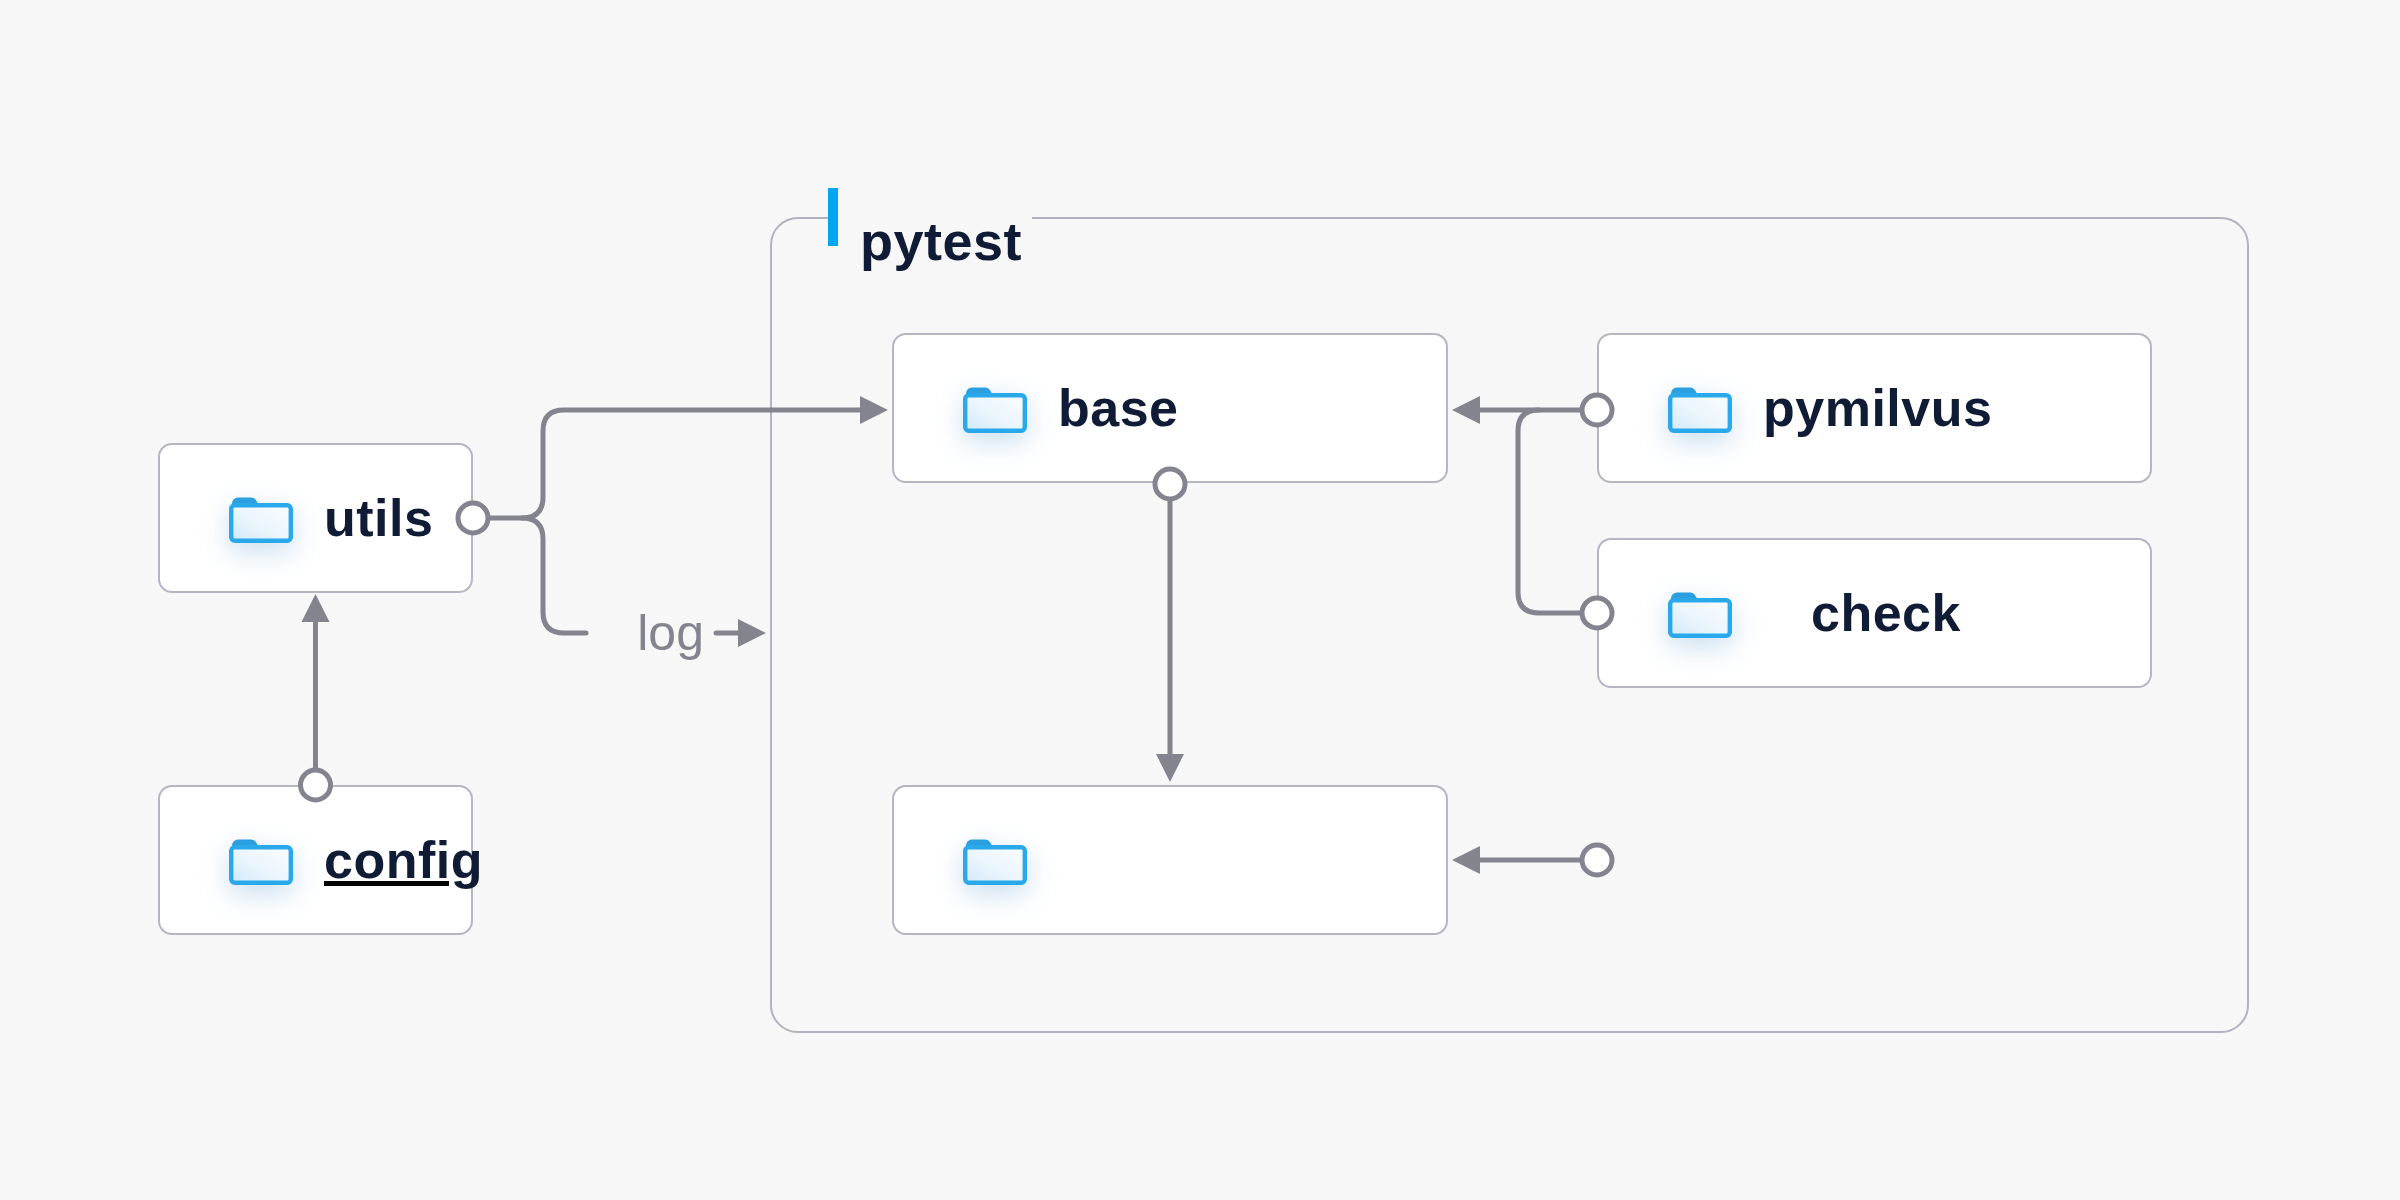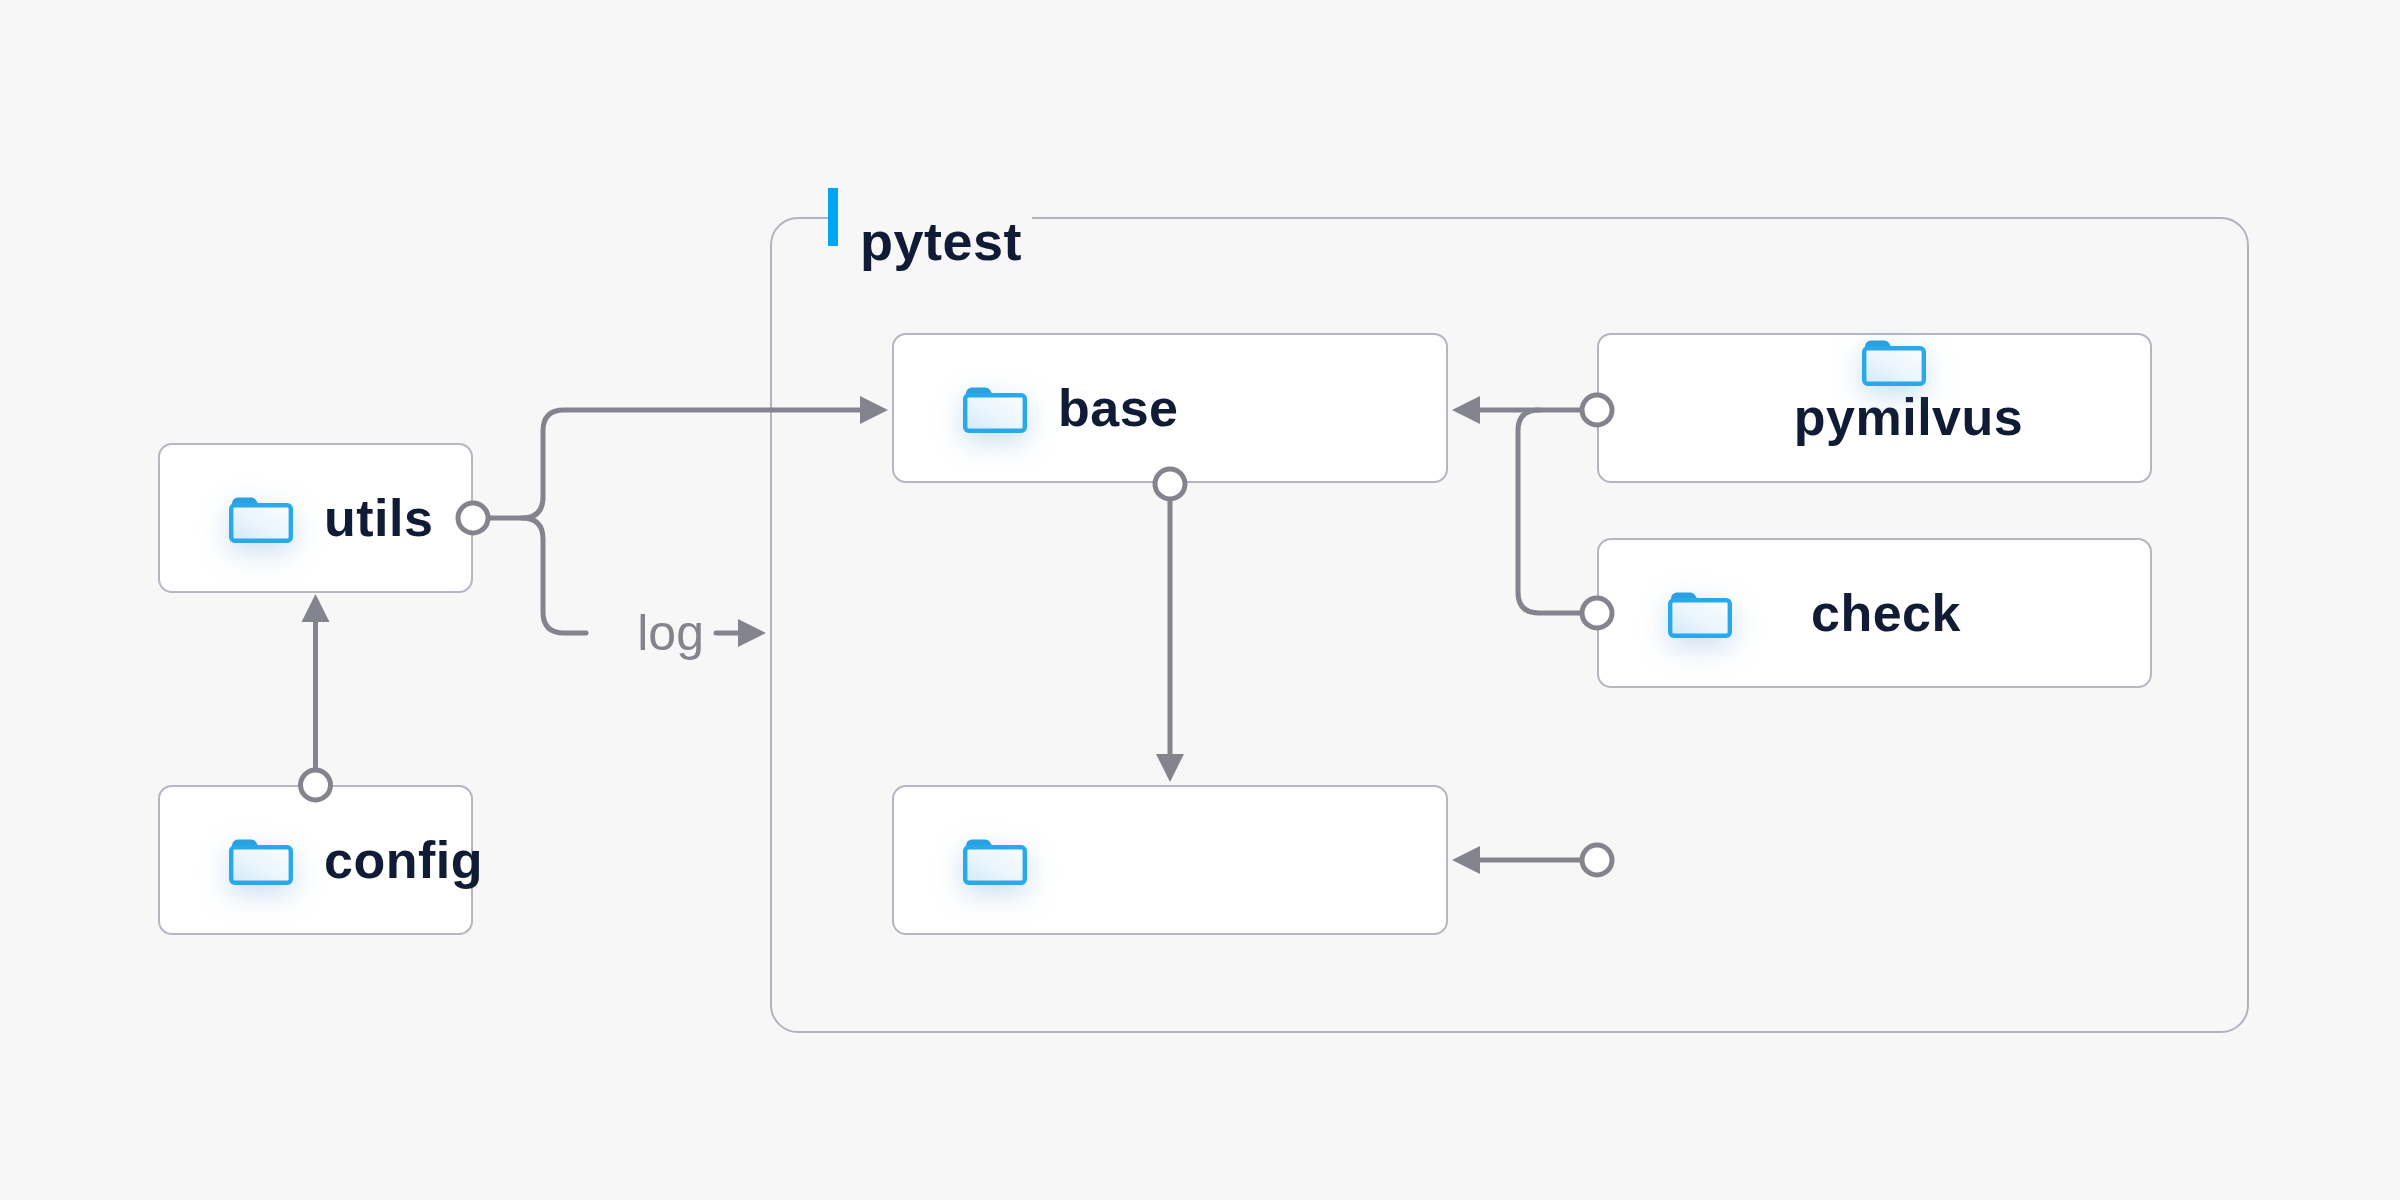--- a/index.html
+++ b/index.html
@@ -68,23 +68,23 @@
     filter: drop-shadow(0 9px 14px rgba(80, 150, 205, 0.30));
   }
   .node-label {
     font-size: 52px;
     font-weight: 700;
     color: #101b35;
     letter-spacing: 0.5px;
   }
 
   #n-utils     { left: 158px;  top: 443px; width: 315px; height: 150px; }
-  #n-config    { left: 158px;  top: 785px; width: 315px; height: 150px; }
+  #n-config    { left: 158px;  top: 785px; width: 315px; height: 150px; text-decoration: underline; }
   #n-base      { left: 892px;  top: 333px; width: 556px; height: 150px; }
-  #n-pymilvus  { left: 1597px; top: 333px; width: 555px; height: 150px; flex-direction: column; }
+  #n-pymilvus  { left: 1597px; top: 333px; width: 555px; height: 150px; }
   #n-check     { left: 1597px; top: 538px; width: 555px; height: 150px; gap: 48px; }
   #n-testcases { left: 892px;  top: 785px; width: 556px; height: 150px; }
   #n-common    { left: 1597px; top: 785px; width: 555px; height: 150px; }
 
   
   .overlay {
     position: absolute;
     left: 0; top: 0;
     width: 2400px; height: 1200px;
     z-index: 3;

